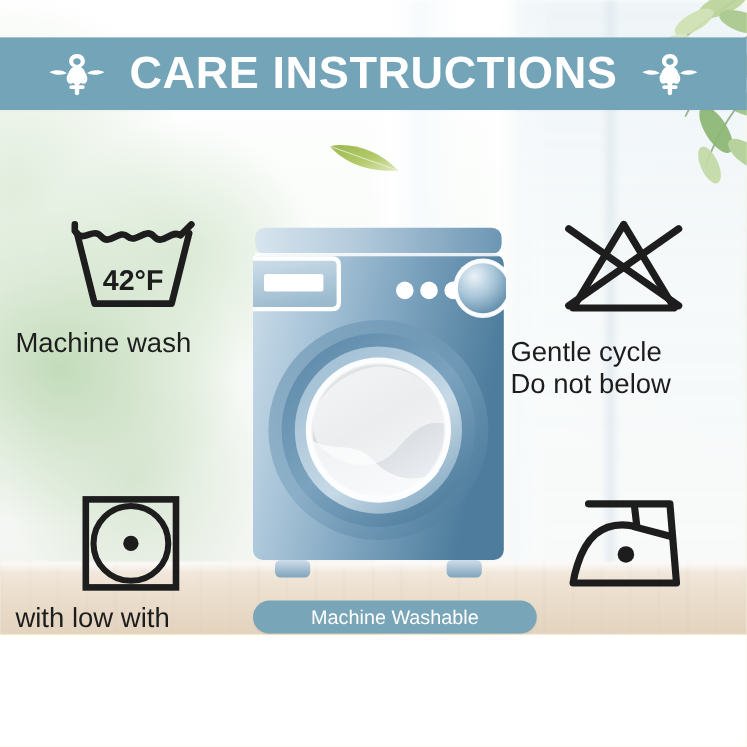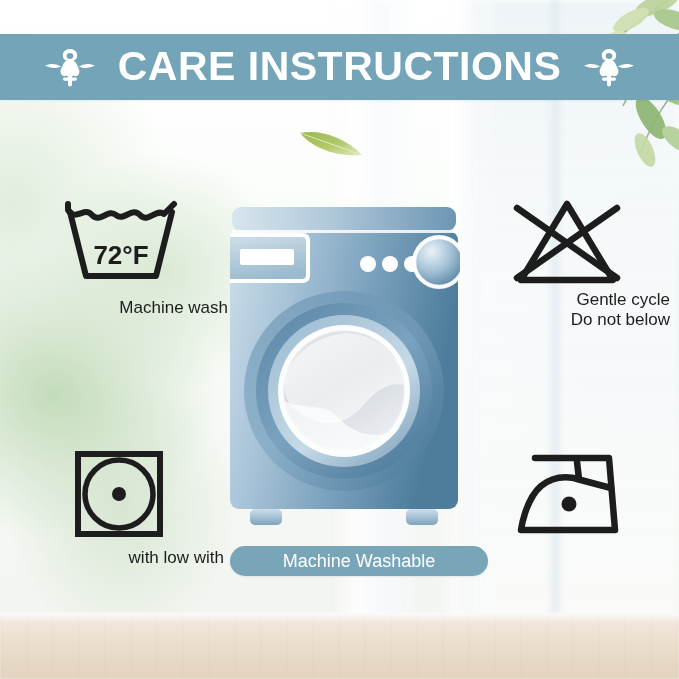--- a/index.html
+++ b/index.html
@@ -6,21 +6,21 @@
     margin: 0;
     padding: 0;
     background: #ffffff;
   }
   body {
     font-family: "Liberation Sans", sans-serif;
   }
   #canvas {
     position: relative;
     width: 679px;
-    height: 679px;
+    height: 577px;
     overflow: hidden;
     background: #fde047;
   }
 
   
   .bg-layer {
     position: absolute;
     inset: 0;
     background:
       radial-gradient(ellipse 230px 200px at 8% 58%, rgba(186,214,176,0.85) 0%, rgba(205,225,198,0.45) 45%, rgba(255,255,255,0) 72%),
@@ -123,34 +123,34 @@
     position: absolute;
     display: flex;
     flex-direction: column;
   }
   .cell .sym {
     display: flex;
     justify-content: center;
   }
   .cell .caption {
     color: #1d1d1d;
-    font-size: 17px;
+    font-size: 25px;
     line-height: 1.16;
-    text-align: right;
+    text-align: left;
     white-space: nowrap;
     font-family: "Liberation Sans", sans-serif;
   }
 
   #cell-wash   { left: 14px;  top: 196px; width: 214px; }
   #cell-bleach { left: 464px; top: 196px; width: 206px; }
   #cell-dry    { left: 14px;  top: 448px; width: 210px; }
   #cell-iron   { left: 464px; top: 448px; width: 206px; }
 
   #cell-wash .caption   { margin-top: 10px; }
-  #cell-bleach .caption { margin-top: 2px; }
+  #cell-bleach .caption { margin-top: 18px; }
   #cell-dry .caption    { margin-top: 8px; }
   #cell-iron .caption   { margin-top: 8px; }
 
   .tub-temp {
     position: absolute;
     left: 0; right: 0;
     top: 44px;
     text-align: center;
     font-size: 26px;
     font-weight: bold;
@@ -339,21 +339,21 @@
     <span class="badge-text">Machine Washable</span>
   </div>
 
   <div class="cell" id="cell-wash">
     <div class="sym">
       <div class="tub-wrap">
         <svg width="124" height="92" viewBox="0 0 124 92">
           <path d="M9 8 L9 14 C17 26 25 10 33 19 C41 28 49 12 57 19 C65 26 73 10 81 19 C89 28 97 12 105 18 L115 8" fill="none" stroke="#1d1d1d" stroke-width="6" stroke-linecap="round" stroke-linejoin="round"></path>
           <path d="M11 16 L27 80 L97 80 L113 16" fill="none" stroke="#1d1d1d" stroke-width="6" stroke-linecap="round" stroke-linejoin="round"></path>
         </svg>
-        <div class="tub-temp">72°F</div>
+        <div class="tub-temp">42°F</div>
       </div>
     </div>
     <div class="caption">
       <div>Machine wash</div>
     </div>
   </div>
 
   <div class="cell" id="cell-bleach">
     <div class="sym">
       <svg width="116" height="92" viewBox="0 0 116 92">

